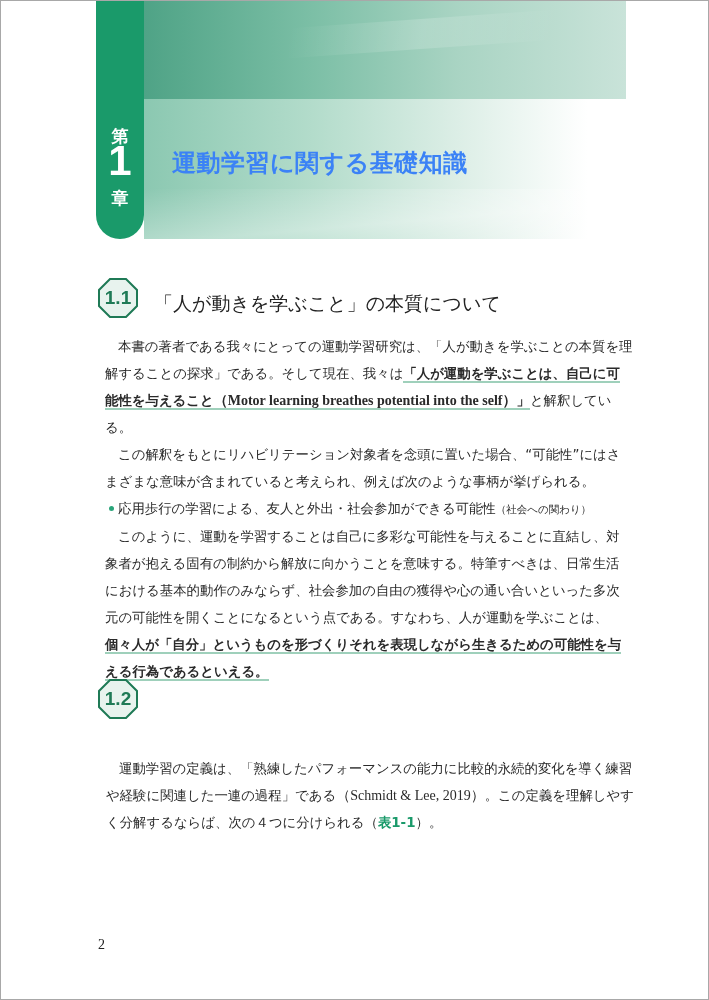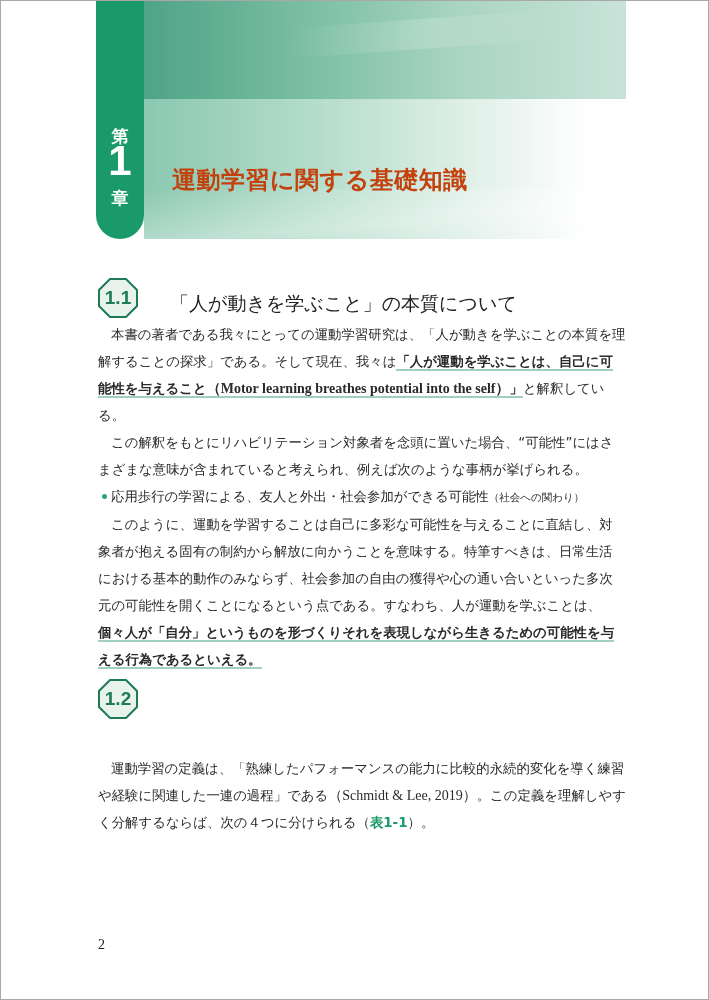--- a/index.html
+++ b/index.html
@@ -35,36 +35,36 @@
     .chapter-tab {
       position: absolute; left: 0; top: 0; width: 48px; height: 238px;
       background: #1a9a6a;
       border-radius: 0 0 24px 24px;
       color: #ffffff; text-align: center;
     }
     .chapter-dai { position: absolute; left: 0; right: 0; top: 124px; font-size: 17px; font-weight: bold; }
     .chapter-num { position: absolute; left: 0; right: 0; top: 139px; font-size: 42px; font-weight: bold; line-height: 42px; font-family: "Liberation Sans", sans-serif; }
     .chapter-sho { position: absolute; left: 0; right: 0; top: 186px; font-size: 17px; font-weight: bold; }
     .chapter-title {
-      position: absolute; left: 171px; top: 163px;
-      font-size: 24px; font-weight: bold; color: #c2410c; letter-spacing: 0.5px;
+      position: absolute; left: 171px; top: 146px;
+      font-size: 24px; font-weight: bold; color: #3b82f6; letter-spacing: 0.5px;
       white-space: nowrap;
     }
 
     
     .sec-head { position: absolute; left: 97px; height: 40px; display: flex; align-items: center; }
     .octagon {
       width: 40px; height: 52px; position: relative; flex: none;
     }
     .octagon svg { position: absolute; left: 0; top: 0; }
     .octagon span {
       position: absolute; left: 0; right: 0; top: 9px; text-align: center;
       font-family: "Liberation Sans", sans-serif; font-weight: bold; font-size: 19px; color: #1f7a56;
     }
-    .sec-title { margin-left: 32px; font-size: 19px; color: #222; white-space: nowrap; }
+    .sec-title { margin-left: 16px; font-size: 19px; color: #222; white-space: nowrap; }
 
     
     .text { position: absolute; left: 97px; width: 528px; font-size: 13.4px; line-height: 27px; color: #2a2a2a; }
     .p { margin: 0; text-indent: 13px; }
     .ul { border-bottom: 2px solid #9fd0bb; font-weight: bold; }
     .small { font-size: 10.5px; }
     .serif { font-family: "Liberation Serif", "DejaVu Serif", serif; font-size: 14px; }
     .green { color: #1a9a6a; font-weight: bold; }
     .bullets { margin: 0; padding: 0; list-style: none; }
     .bullets li { padding-left: 13px; position: relative; }
@@ -93,36 +93,36 @@
   <div class="sec-head" style="top:283px;">
     <div class="octagon">
       <svg width="40" height="40" viewBox="0 0 40 40">
         <polygon points="12,1 28,1 39,12 39,28 28,39 12,39 1,28 1,12" fill="#e8f3ee" stroke="#1f7a56" stroke-width="2"></polygon>
       </svg>
       <span>1.1</span>
     </div>
     <div class="sec-title">「人が動きを学ぶこと」の本質について</div>
   </div>
 
-  <div class="text" style="top:320px;">
+  <div class="text" style="top:332px;margin-left:7px;">
     <p class="p"><span>本書の著者である我々にとっての運動学習研究は、「人が動きを学ぶことの本質を理解することの探求」である。そして現在、我々は</span><span class="ul"><span>「人が運動を学ぶことは、自己に可能性を与えるこ</span><span>と</span><span class="serif">（Motor learning breathes potential into the self）</span><span>」</span></span><span>と解釈している。</span></p>
     <p class="p">この解釈をもとにリハビリテーション対象者を念頭に置いた場合、“可能性”にはさまざまな意味が含まれていると考えられ、例えば次のような事柄が挙げられる。</p>
     <ul class="bullets">
       <li><span class="dot"></span><span>応用歩行の学習による、友人と外出・社会参加ができる可能性</span><span class="small">（社会への関わり）</span></li>
     </ul>
     <p class="p"><span>このように、運動を学習することは自己に多彩な可能性を与えることに直結し、対象者が抱える固有の制約から解放に向かうことを意味する。特筆すべきは、日常生活における基本的動作のみならず、社会参加の自由の獲得や心の通い合いといった多次元の可能性を開くことになるという点である。すなわち、人が運動を学ぶことは、</span><span class="ul">個々人が「自分」というものを形づくりそれを表現しながら生きるための可能性を与える行為であるといえる。</span></p>
   </div>
 
   <div class="sec-head" style="top:684px;gap:31px;">
     <div class="octagon">
       <svg width="40" height="40" viewBox="0 0 40 40">
         <polygon points="12,1 28,1 39,12 39,28 28,39 12,39 1,28 1,12" fill="#e8f3ee" stroke="#1f7a56" stroke-width="2"></polygon>
       </svg>
       <span>1.2</span>
     </div>
   </div>
 
-  <div class="text" style="top:754px;">
+  <div class="text" style="top:754px;margin-left:8px;">
     <p class="p"><span>運動学習の定義は、「熟練したパフォーマンスの能力に比較的永続的変化を導く練習や経験に関連した一連の過程」である</span><span class="serif small">（Schmidt &amp; Lee, 2019）</span><span>。この定義を理解しやすく分解するならば、次の４つに分けられる</span><span>（</span><span class="green">表1-1</span><span>）。</span></p>
   </div>
 
   <div class="page-num">2</div>
 </div>
 
 </body></html>

